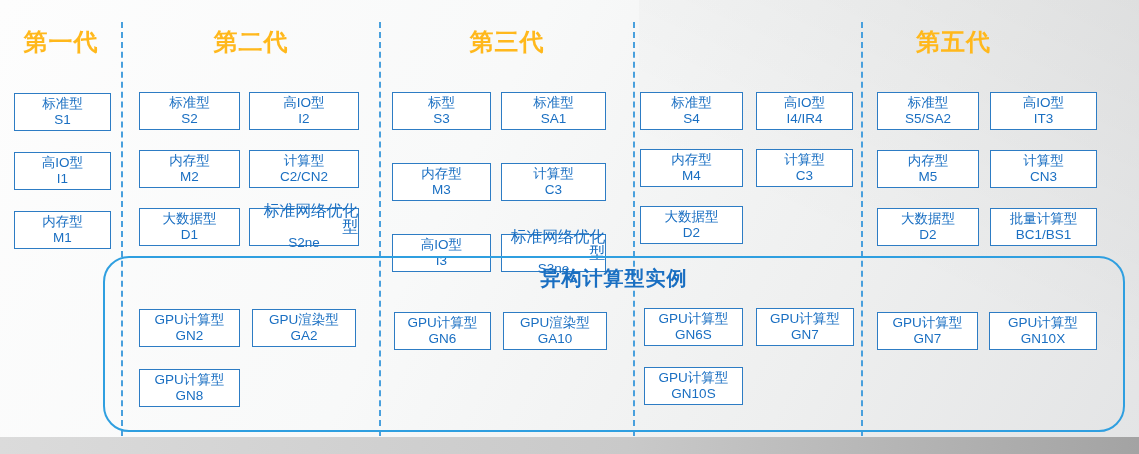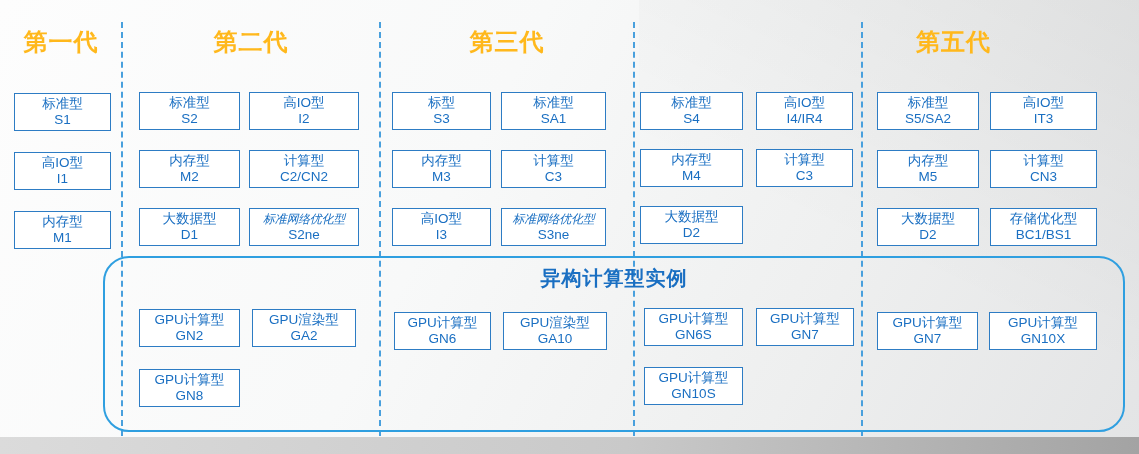--- a/index.html
+++ b/index.html
@@ -9,21 +9,21 @@
     background:linear-gradient(118deg,#fdfdfd 0%,#f8f9f9 40%,#eeefef 72%,#e3e4e5 100%);}
   .bg-corner{position:absolute;right:0;top:0;width:500px;height:454px;
     background:linear-gradient(205deg,rgba(0,0,0,0.05),rgba(0,0,0,0) 55%);pointer-events:none;}
   .divider{position:absolute;top:22px;height:414px;width:0;border-left:2px dashed #49a0dd;}
   .gen-header{position:absolute;top:26px;font-size:24px;font-weight:bold;color:#ffb81c;
     text-align:center;letter-spacing:1px;}
   .grid{position:absolute;display:grid;}
   .box{height:38px;background:#fff;border:1.5px solid #2d7cc4;color:#1a6fc2;
     display:flex;flex-direction:column;align-items:center;justify-content:center;
     line-height:16px;font-size:13.5px;text-align:right;}
-  .box.long .t{font-size:12px;letter-spacing:-0.3px;font-style:italic;}
+  .box.long .t{font-size:16px;letter-spacing:-0.3px;}
   #hetero{position:absolute;left:103px;top:256px;width:1022px;height:176px;
     border:2.5px solid #2f9fe0;border-radius:26px;}
   #hetero-title{position:absolute;left:0;right:0;top:7px;text-align:center;
     font-size:20px;font-weight:bold;color:#1a6fc2;letter-spacing:1px;}
   #footer-band{position:absolute;left:0;right:0;bottom:0;height:17px;
     background:linear-gradient(90deg,#dbdbdb 0%,#c9c9c9 55%,#a3a3a3 100%);}
 </style>
 </head>
 <body>
 
@@ -75,21 +75,21 @@
     <div class="box">
       <span class="t">大数据型</span>
       <span class="m">D1</span>
     </div>
     <div class="box long">
       <span class="t">标准网络优化型</span>
       <span class="m">S2ne</span>
     </div>
   </div>
 
-  <div class="grid" style="left:392px;top:92px;grid-template-columns:99px 105px;gap:20px 10px;">
+  <div class="grid" style="left:392px;top:92px;grid-template-columns:99px 105px;gap:33px 10px;">
     <div class="box">
       <span class="t">标型</span>
       <span class="m">S3</span>
     </div>
     <div class="box">
       <span class="t">标准型</span>
       <span class="m">SA1</span>
     </div>
     <div class="box">
       <span class="t">内存型</span>
@@ -147,21 +147,21 @@
     </div>
     <div class="box">
       <span class="t">计算型</span>
       <span class="m">CN3</span>
     </div>
     <div class="box">
       <span class="t">大数据型</span>
       <span class="m">D2</span>
     </div>
     <div class="box">
-      <span class="t">存储优化型</span>
+      <span class="t">批量计算型</span>
       <span class="m">BC1/BS1</span>
     </div>
   </div>
 
   <div id="hetero">
     <div id="hetero-title">异构计算型实例</div>
   </div>
 
   <div class="grid" style="left:139px;top:309px;grid-template-columns:101px 104px;gap:22px 12px;">
     <div class="box">

